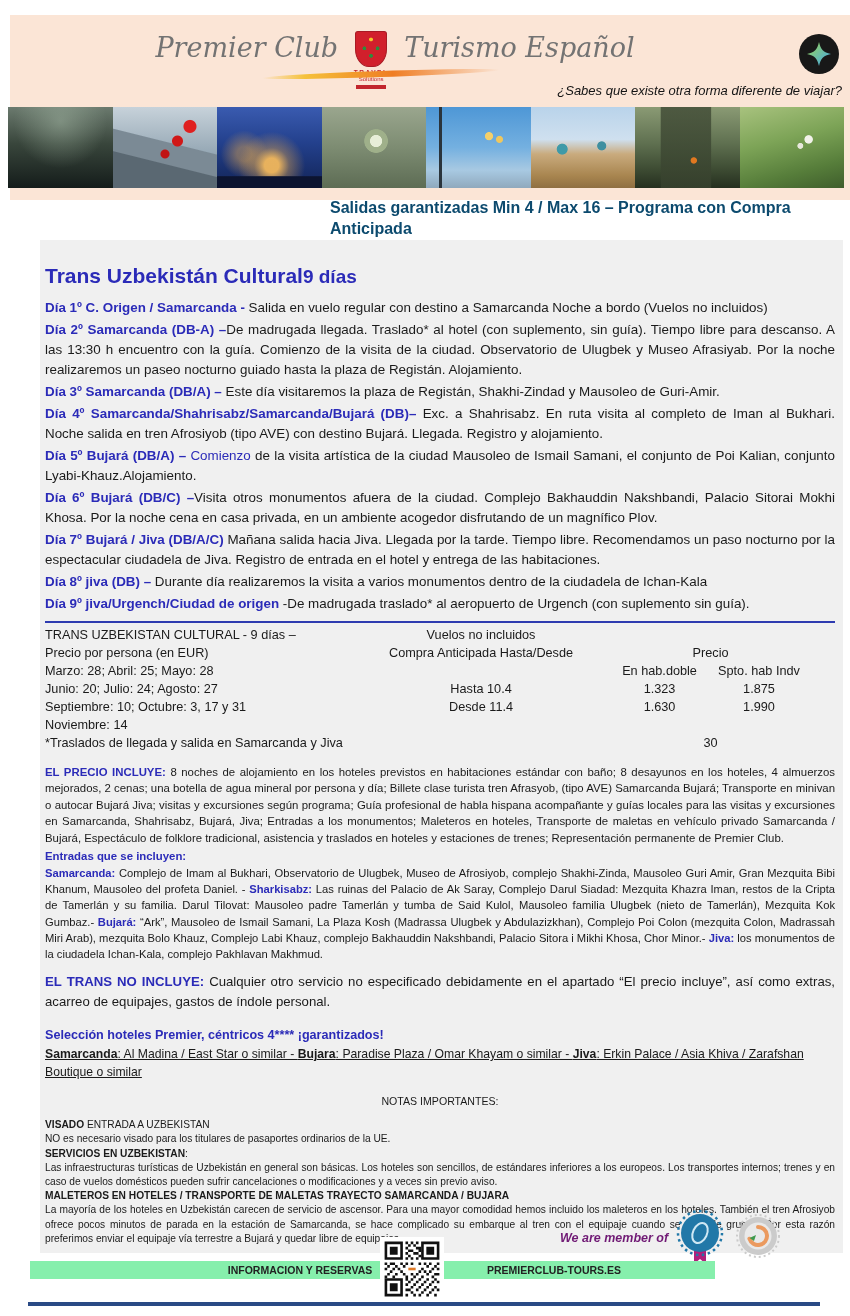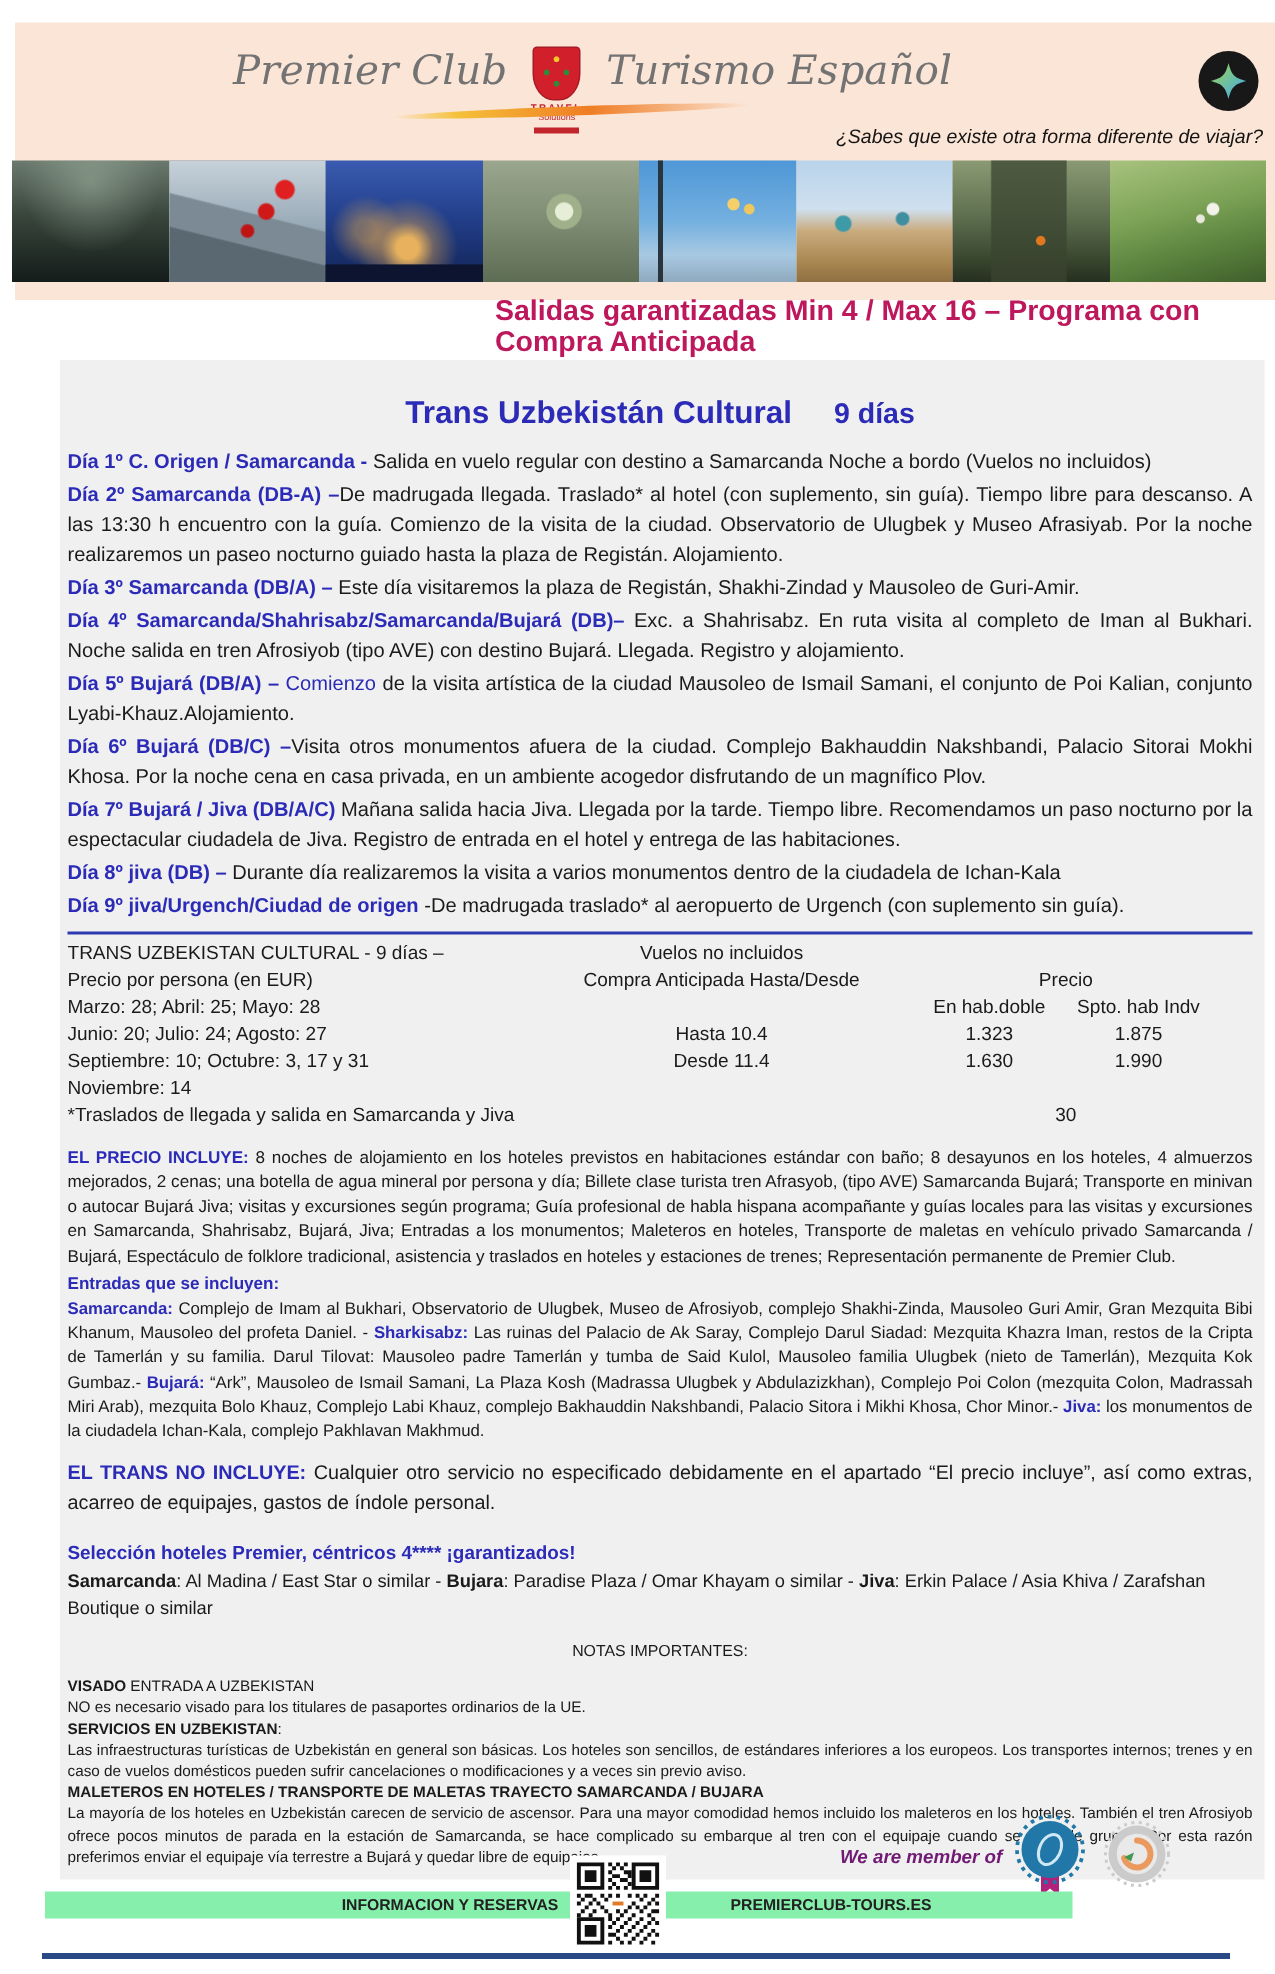--- a/index.html
+++ b/index.html
@@ -52,41 +52,41 @@
       radial-gradient(circle at 68% 48%,#3f8fa0 0 5%,transparent 6%),
       linear-gradient(180deg,#b9d3ea 0%,#cfe0ef 40%,#c9ab7e 58%,#a8854f 85%,#8f6f42 100%);}
   .p7{background:radial-gradient(circle at 56% 66%,#e07820 0 3.5%,transparent 4.5%),
       linear-gradient(90deg,transparent 0 24%,rgba(58,68,48,.75) 25% 72%,transparent 73%),
       linear-gradient(180deg,#8a9a74 0%,#5f7050 45%,#3a4830 80%,#252f1f 100%);}
   .p8{background:radial-gradient(circle at 66% 40%,#f2f2ea 0 4.5%,transparent 5.5%),
       radial-gradient(circle at 58% 48%,#e8e8dc 0 3.5%,transparent 4.5%),
       linear-gradient(165deg,#a8c27e 0%,#7da457 40%,#567d3a 75%,#3f5e2c 100%);}
 
   
-  .banner{position:absolute;left:330px;top:197px;width:515px;color:#be185d;font-weight:bold;font-size:19px;line-height:21px;}
+  .banner{position:absolute;left:330px;top:197px;width:515px;color:#0c4a6e;font-weight:bold;font-size:16px;line-height:21px;}
 
   
   .content{position:absolute;left:40px;top:240px;width:803px;height:1013px;background:#f0f0f0;box-sizing:border-box;padding:24px 8px 0 5px;overflow:hidden;}
-  .title-row{display:flex;justify-content:center;align-items:baseline;gap:28px;}
+  .title-row{display:flex;justify-content:flex-start;align-items:baseline;}
   .tour-title{color:#2b2bb8;font-weight:bold;font-size:21px;line-height:24px;}
   .tour-days{color:#2b2bb8;font-weight:bold;font-size:19px;}
   .day{font-size:13.4px;line-height:20px;text-align:justify;margin:2px 0 0;}
   .day:first-of-type{margin-top:10px;}
   .lbl{color:#2b2bb8;font-weight:bold;}
   .mid{color:#2b2bb8;}
   .blue-hr{border:none;border-top:2.5px solid #2e3bb0;margin:7px 0 3px;}
   .price-table{border-collapse:collapse;width:765px;font-size:12.7px;table-layout:fixed;}
   .price-table td{padding:0;line-height:18px;vertical-align:top;}
   .price-table .c{text-align:center;}
   .small-just{font-size:11.4px;line-height:16.4px;text-align:justify;margin:12px 0 0;}
   .entries-head{font-size:11.4px;line-height:16px;color:#2b2bb8;font-weight:bold;margin:2px 0 0;}
   .entries{font-size:11.2px;line-height:16.2px;text-align:justify;margin:1px 0 0;}
   .no-inc{font-size:13.2px;line-height:20px;text-align:justify;margin:10px 0 0;}
   .hotels-head{font-size:12.6px;color:#2b2bb8;font-weight:bold;margin:16px 0 0;}
-  .hotels{font-size:12.2px;line-height:18px;margin:3px 0 0;}
+  .hotels{font-size:12.2px;line-height:18px;margin:3px 0 0;text-decoration:underline;}
   .notas{font-size:10.6px;text-align:center;margin:14px 0 4px;}
   .note{font-size:10.2px;line-height:14.2px;margin:0;text-align:justify;}
   .note.first{margin-top:11px;}
   .note b{font-weight:bold;}
 
   
   .member-of{position:absolute;left:560px;top:1231px;font-size:12.5px;font-weight:bold;font-style:italic;color:#701a75;}
   .badge-blue{position:absolute;left:676px;top:1210px;width:48px;height:56px;}
   .badge-gray{position:absolute;left:736px;top:1214px;width:44px;height:44px;}
   .footer-bar{position:absolute;left:30px;top:1261px;width:685px;height:18px;background:#86efac;}

